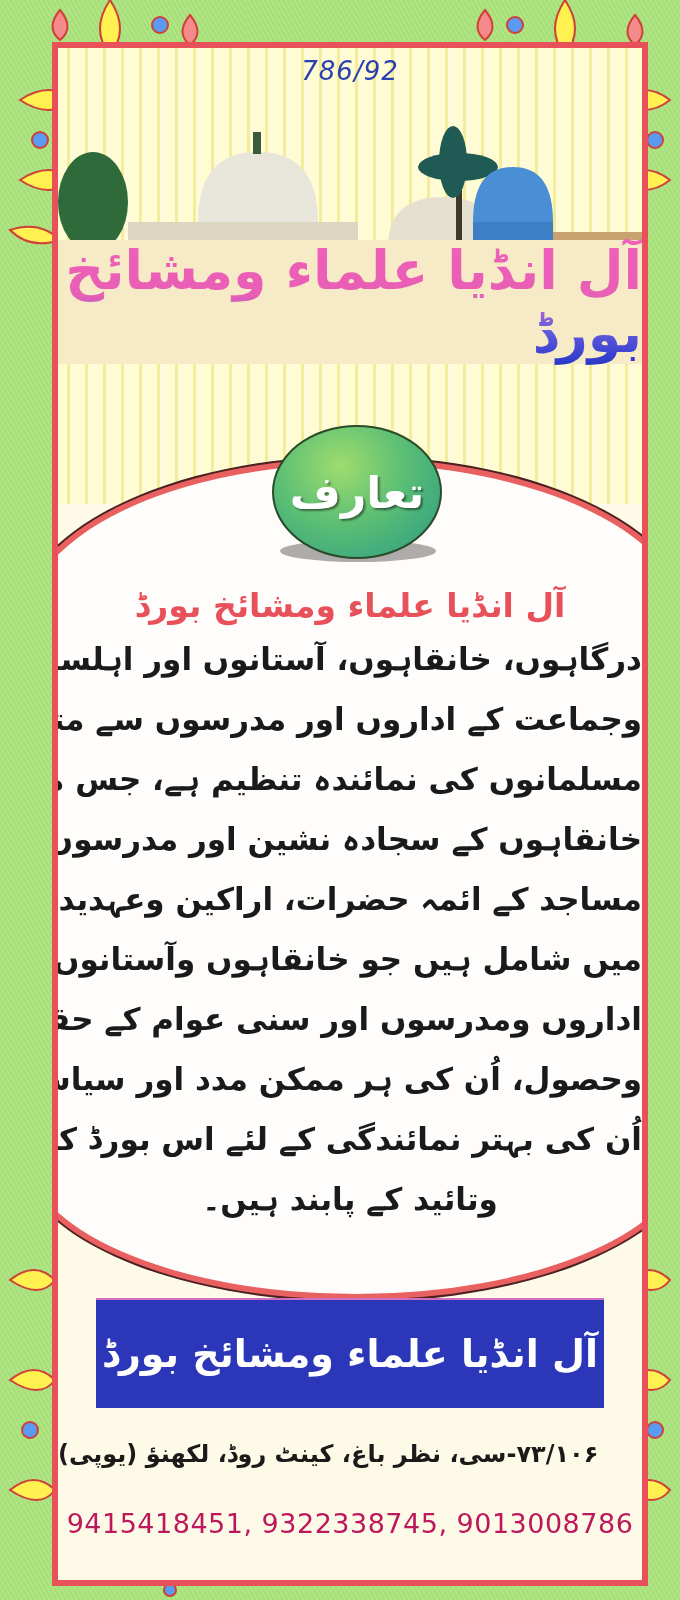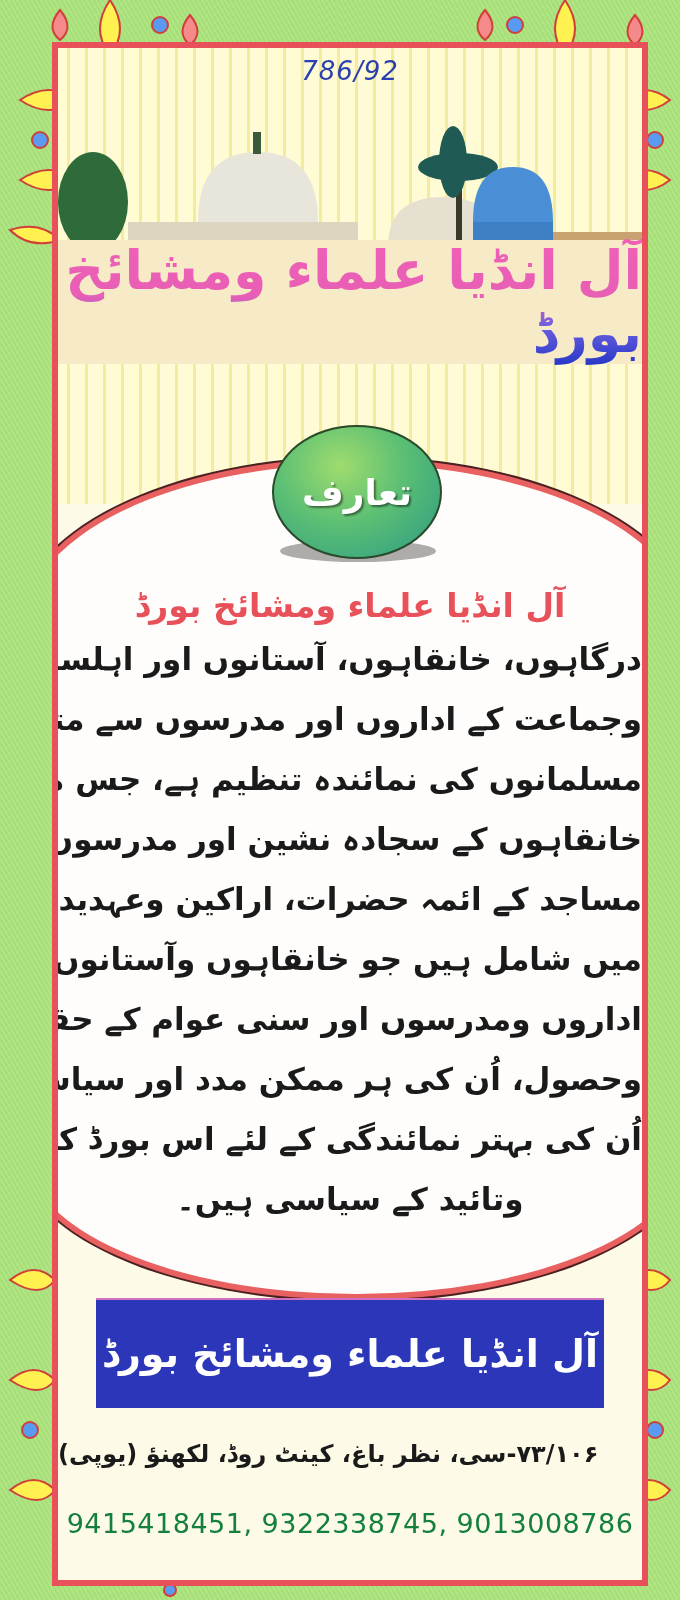--- a/index.html
+++ b/index.html
@@ -9,29 +9,29 @@
   .orn svg{display:block;}
   .frame{position:absolute;left:52px;top:42px;width:596px;height:1544px;border:6px solid #e8505a;box-sizing:border-box;background:#fdfbe8;overflow:hidden;}
   .stripes{position:absolute;left:0;right:0;background:repeating-linear-gradient(90deg,#fffbd2 0 9px,#f3ec9a 9px 12px,#fffbd8 12px 18px);}
   .photo{position:absolute;left:0;top:44px;width:584px;height:190px;}
   .badge-num{position:absolute;top:8px;left:0;right:0;text-align:center;color:#2a3fb0;font-style:italic;font-size:26px;font-family:"DejaVu Sans",sans-serif;letter-spacing:1px;}
   .title-band{position:absolute;left:0;top:192px;width:584px;height:124px;background:#f7ebc7;display:flex;align-items:center;justify-content:center;}
   .title-main{font-size:54px;font-weight:bold;direction:rtl;background:linear-gradient(180deg,#f05fb8 0%,#e85fb5 45%,#6a5ee0 70%,#2838c8 100%);-webkit-background-clip:text;background-clip:text;color:transparent;font-family:"DejaVu Sans",sans-serif;text-shadow:none;}
   .oval-bg{position:absolute;left:-40px;top:410px;width:664px;height:830px;border-radius:50% 50% 50% 50% / 20% 20% 18% 18%;background:#fefdfb;border:6px solid #e8605f;box-shadow:0 0 0 2px #4a2020;}
   .pill{position:absolute;left:214px;top:377px;width:166px;height:130px;border-radius:50%;background:radial-gradient(ellipse at 40% 30%,#9fdc6e 0%,#5cbf74 45%,#2a9a84 100%);border:2px solid #2a4a2a;display:flex;align-items:center;justify-content:center;}
   .pill-shadow{position:absolute;left:222px;top:492px;width:156px;height:22px;border-radius:50%;background:#777;opacity:.6;}
-  .pill-text{color:#fff;font-size:36px;font-weight:bold;direction:rtl;text-shadow:2px 2px 2px rgba(0,0,0,.45);}
+  .pill-text{color:#fff;font-size:44px;font-weight:bold;direction:rtl;text-shadow:2px 2px 2px rgba(0,0,0,.45);}
   .content{position:absolute;left:0;right:0;top:530px;text-align:center;direction:rtl;}
   .sub-title{color:#e8505a;font-size:33px;font-weight:bold;margin-top:8px;}
   .body-lines{margin-top:4px;}
   .body-line{color:#1a1a1a;font-size:31px;font-weight:bold;line-height:60px;white-space:nowrap;}
   .blue-bar{position:absolute;left:38px;top:1250px;width:508px;height:108px;background:#2b36b8;border-top:2px solid #d070c0;display:flex;align-items:center;justify-content:center;}
   .blue-bar-text{color:#fff;font-size:38px;font-weight:bold;direction:rtl;}
   .address{position:absolute;left:0;right:0;top:1392px;text-align:left;direction:rtl;color:#1a1a1a;font-size:24px;font-weight:bold;}
-  .phones{position:absolute;left:0;right:0;top:1460px;text-align:center;color:#15803d;font-size:27px;font-family:"DejaVu Sans",sans-serif;letter-spacing:.5px;}
+  .phones{position:absolute;left:0;right:0;top:1460px;text-align:center;color:#be185d;font-size:27px;font-family:"DejaVu Sans",sans-serif;letter-spacing:.5px;}
 </style>
 </head>
 <body>
 
 <div class="bg"></div>
 
 <div class="orn" style="left:0;top:0;width:230px;height:250px;">
   <svg width="230" height="250" viewBox="0 0 230 250">
     <g stroke="#d0403a" stroke-width="2">
       <path d="M110 0 q20 30 0 55 q-20 -25 0 -55z" fill="#fff250"></path>
@@ -129,21 +129,21 @@
     <div class="body-lines">
       <div class="body-line">درگاہوں، خانقاہوں، آستانوں اور اہلسنت</div>
       <div class="body-line">وجماعت کے اداروں اور مدرسوں سے متعلق سنی</div>
       <div class="body-line">مسلمانوں کی نمائندہ تنظیم ہے، جس میں ذمہ دار</div>
       <div class="body-line">خانقاہوں کے سجادہ نشین اور مدرسوں کے علماء و</div>
       <div class="body-line">مساجد کے ائمہ حضرات، اراکین وعہدیداران</div>
       <div class="body-line">میں شامل ہیں جو خانقاہوں وآستانوں، سنی</div>
       <div class="body-line">اداروں ومدرسوں اور سنی عوام کے حقوق کی بازیابی</div>
       <div class="body-line">وحصول، اُن کی ہر ممکن مدد اور سیاسی پارٹیوں میں</div>
       <div class="body-line">اُن کی بہتر نمائندگی کے لئے اس بورڈ کی حمایت</div>
-      <div class="body-line">وتائید کے سیاسی ہیں۔</div>
+      <div class="body-line">وتائید کے پابند ہیں۔</div>
     </div>
   </div>
 
   <div class="blue-bar">
     <span class="blue-bar-text">آل انڈیا علماء ومشائخ بورڈ</span>
   </div>
 
   <div class="address">۷۳/۱۰۶-سی، نظر باغ، کینٹ روڈ، لکھنؤ (یوپی)</div>
   <div class="phones">9415418451, 9322338745, 9013008786</div>
 </div>

